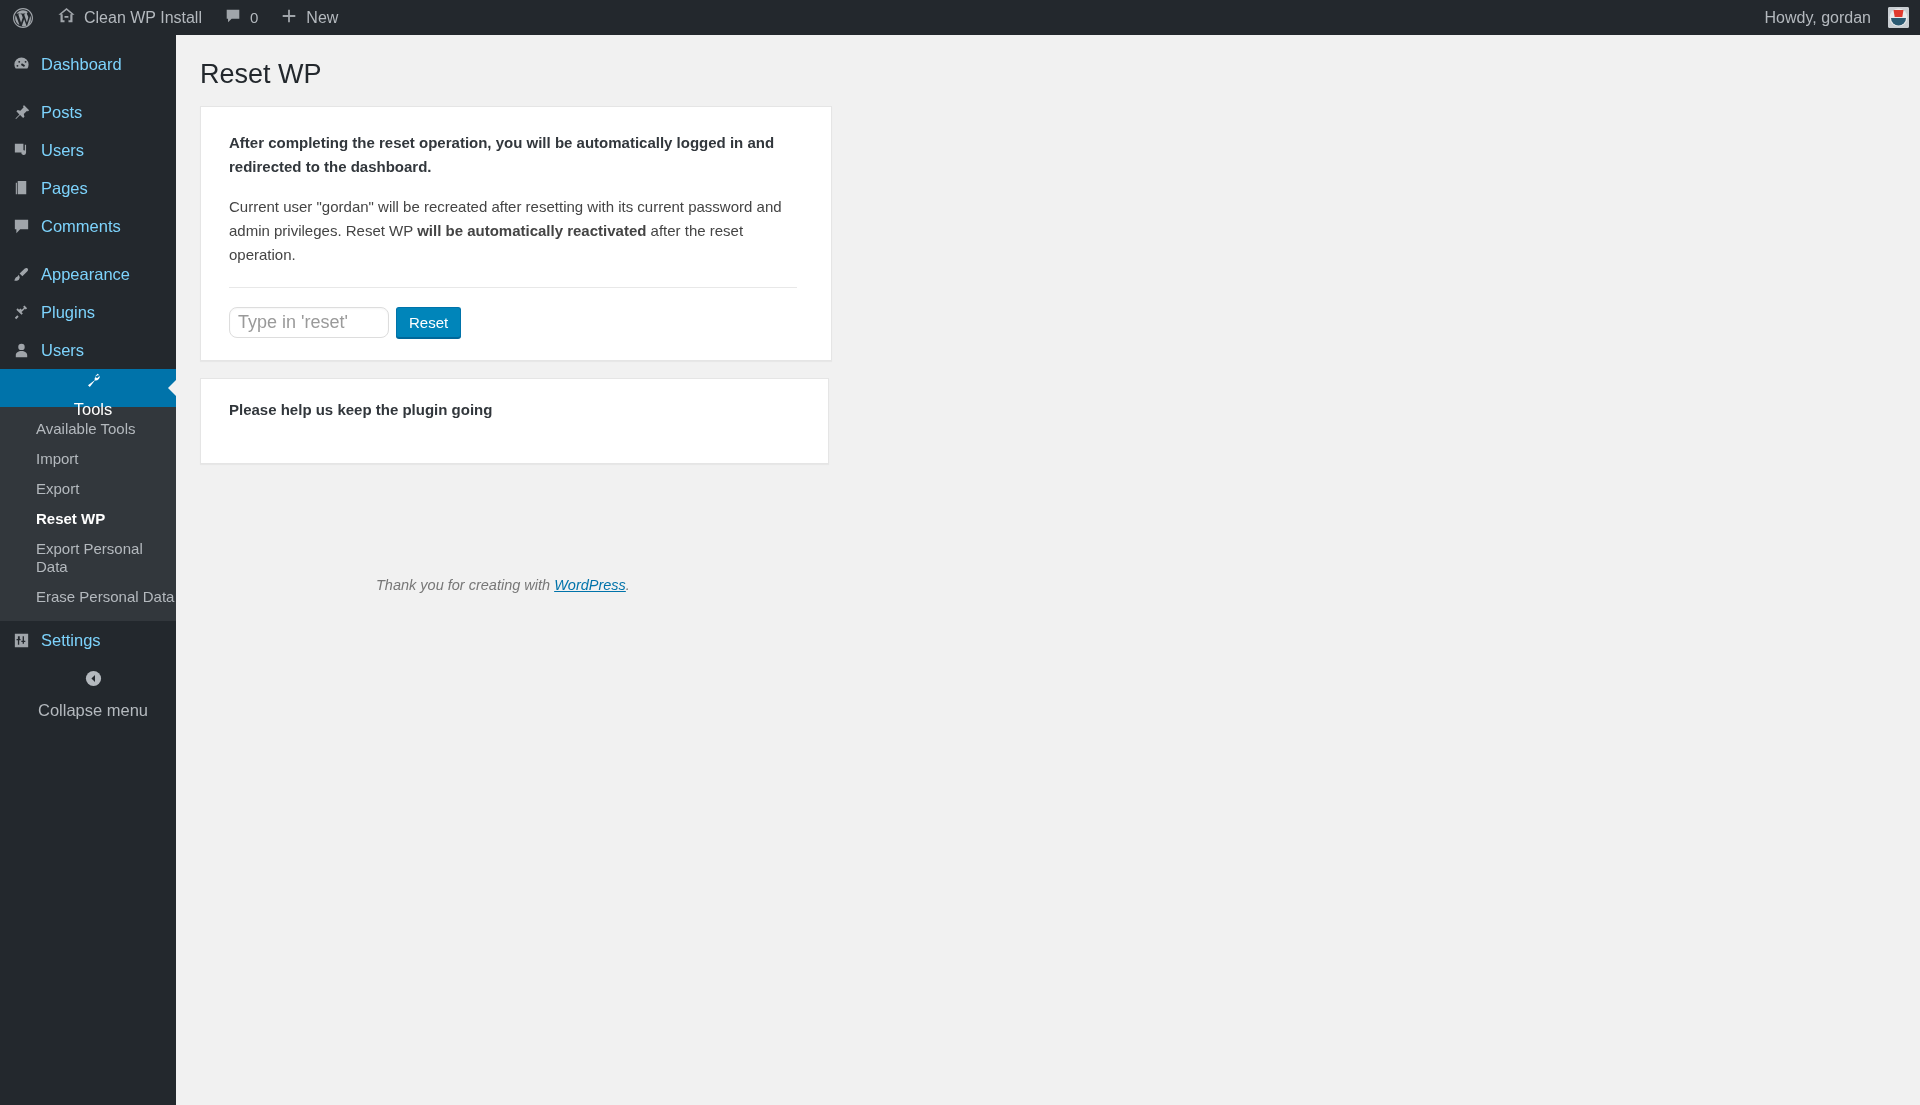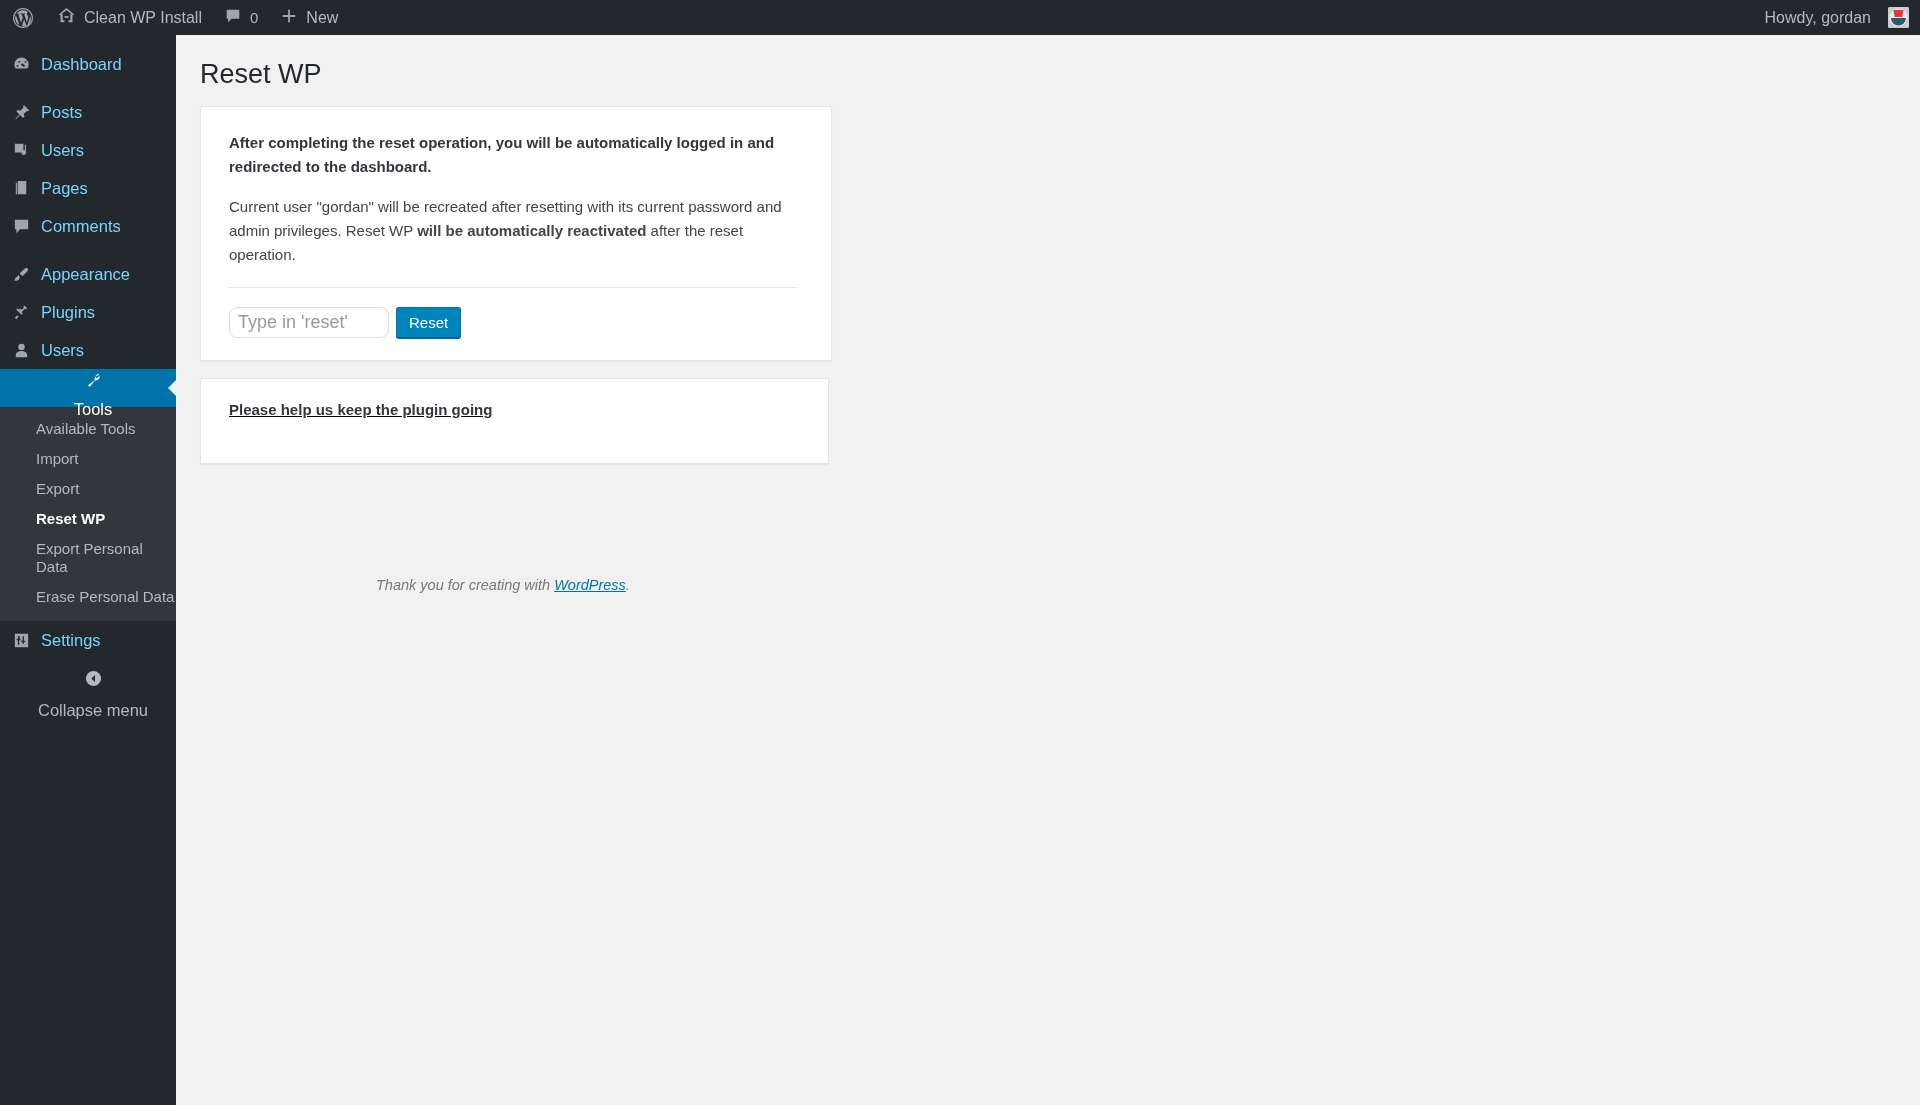--- a/index.html
+++ b/index.html
@@ -116,21 +116,21 @@
     padding: 22px 0 14px 24px;
     line-height: 1.3;
   }
   .panel {
     background: #fff;
     border: 1px solid #e5e5e5;
     margin-left: 24px;
     box-shadow: 0 1px 1px rgba(0,0,0,.04);
   }
   #panel-reset { width: 632px; padding: 24px 34px 22px 28px; }
-  #panel-rate  { width: 629px; padding: 22px 34px 26px 28px; margin-top: 17px; text-decoration: underline; }
+  #panel-rate  { width: 629px; padding: 22px 34px 26px 28px; margin-top: 17px; }
 
   .p-text {
     font-size: 15px;
     line-height: 1.62;
     color: #444;
     margin: 0 0 15px 0;
   }
   .p-text.bold { font-weight: bold; color: #32373c; }
   .p-text:last-of-type { margin-bottom: 0; }
   .hr {

